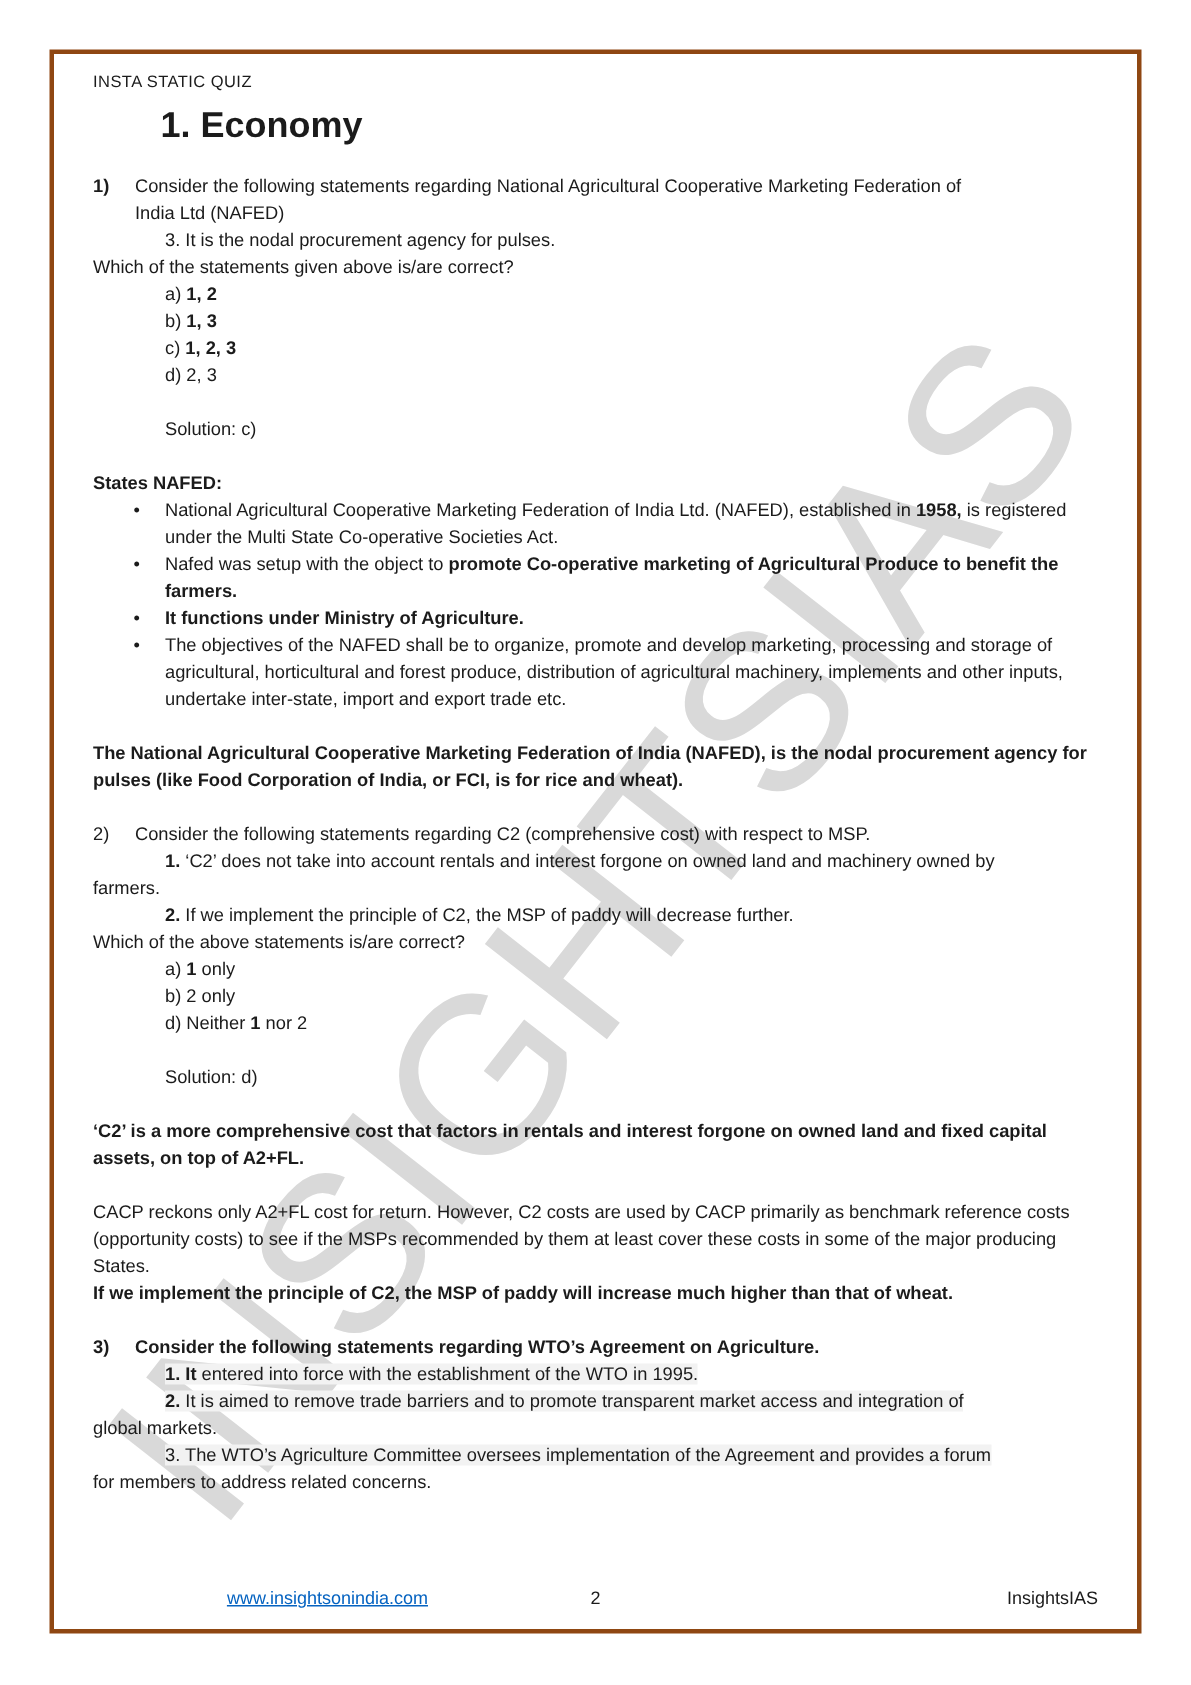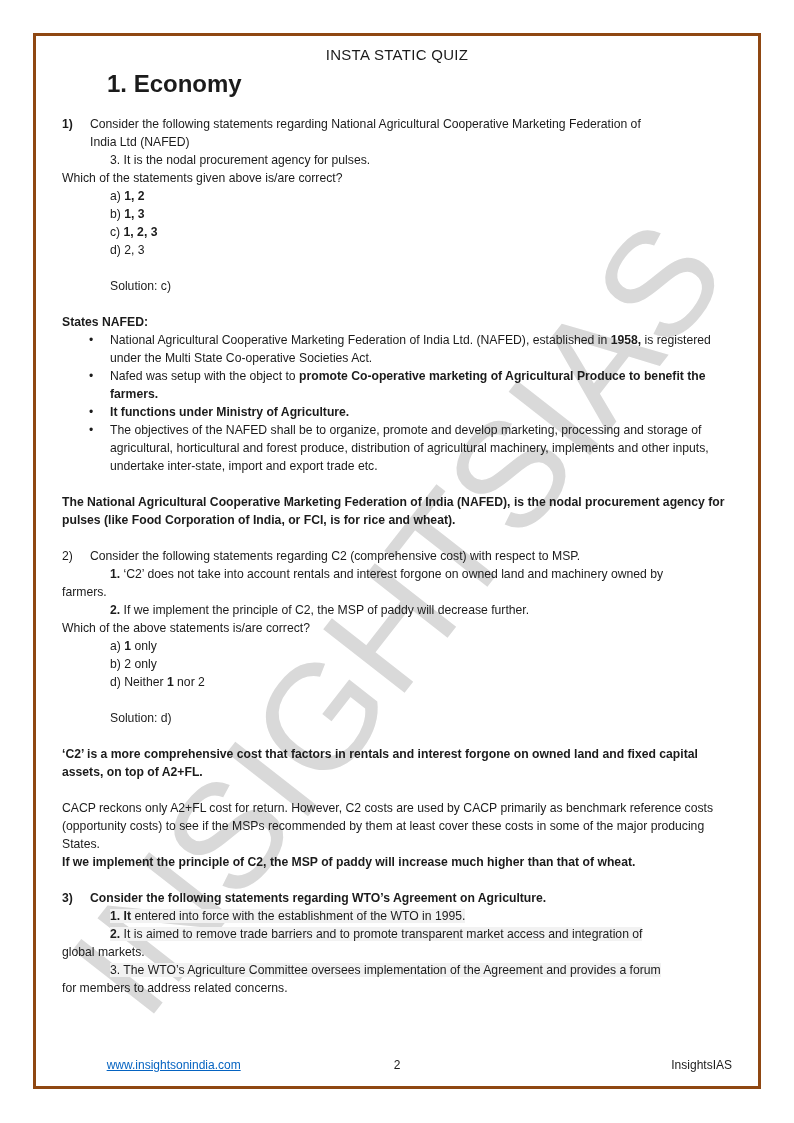--- a/index.html
+++ b/index.html
@@ -11,38 +11,38 @@
     position:absolute;left:33px;top:33px;width:728px;height:1056px;box-sizing:border-box;
     border:3px solid var(--border,#8f4712);z-index:3;pointer-events:none;
   }
   .watermark{
     position:absolute;left:50%;top:55%;
     transform:translate(-50%,-50%) rotate(-52deg);
     font-size:150px;line-height:1;white-space:nowrap;
     color:var(--watermark,#d9d9d9);z-index:0;user-select:none;
   }
   .content{position:absolute;left:62px;top:48px;width:670px;z-index:1}
-  .quiz-label{text-align:center;font-size:15px;line-height:14px;letter-spacing:.3px}
+  .quiz-label{text-align:left;font-size:11px;line-height:14px;letter-spacing:.3px}
   .doc-title{font-size:24px;font-weight:700;line-height:28px;margin:8px 0 0 45px}
   .blocks{margin-top:17px}
   .blk{font-size:12.2px;line-height:18px}
   .q{display:flex}
   .qnum{flex:0 0 28px}
   .qcont{padding-left:28px}
   .stmt{padding-left:48px}
   .bullet{padding-left:48px;position:relative}
   .bullet::before{content:"\2022";position:absolute;left:27px;top:0}
   .spacer{height:18px}
   b{font-weight:700}
   .hl{background:var(--highlight,#f2f2f2)}
   .footer{
     position:absolute;left:62px;top:1058px;width:670px;display:flex;align-items:baseline;
     font-size:12px;z-index:1;
   }
-  .footer .url{flex:1;text-align:center;color:var(--link,#0563c1);text-decoration:underline;cursor:pointer}
+  .footer .url{flex:1;text-align:right;color:var(--link,#0563c1);text-decoration:underline;cursor:pointer}
   .footer .pagenum{flex:1;text-align:center}
   .footer .brand{flex:1;text-align:right}
 </style>
 </head>
 <body style="--border: #8f4712; --link: #0563c1; --watermark: #d9d9d9; --text: #1b1b1b; --highlight: #f2f2f2;">
 
 <div class="watermark">INSIGHTSIAS</div>
 <div class="frame"></div>
 
 <div class="content">

